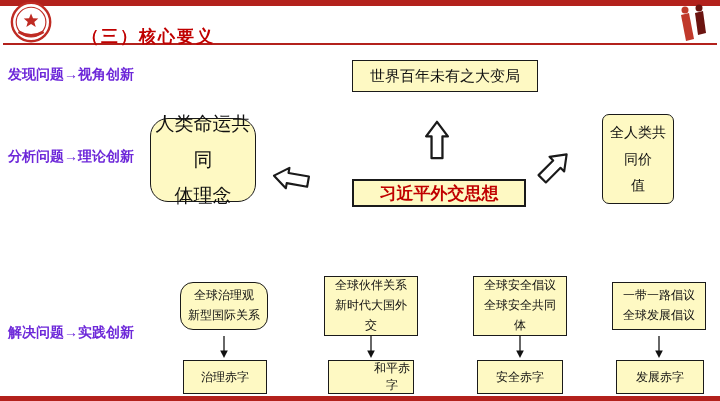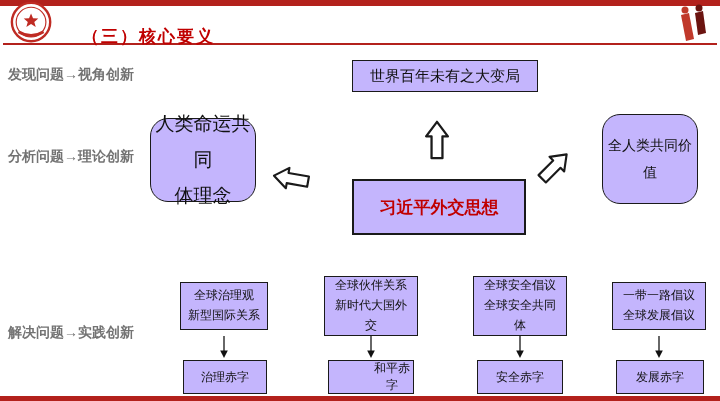--- a/index.html
+++ b/index.html
@@ -10,40 +10,40 @@
   .bar{position:absolute;left:0;right:0;background:#b3211c;}
   .bar.top{top:0;height:6px;}
   .bar.bottom{bottom:0;height:5px;}
   .header-line{position:absolute;top:43px;left:3px;right:3px;height:2px;background:#b3211c;}
   .page-title{
     position:absolute;left:70px;top:13px;font-size:17px;font-weight:bold;
     color:#c00000;letter-spacing:2px;margin:12px;
   }
   .emblem{position:absolute;left:6px;top:1px;}
   .figures-logo{position:absolute;right:8px;top:3px;}
-  .side-label{position:absolute;left:8px;font-size:14px;font-weight:600;color:#737373;}
+  .side-label{position:absolute;left:8px;font-size:14px;font-weight:600;color:#6d28d9;}
   .side-label.l1{top:66px;}
   .side-label.l2{top:148px;}
   .side-label.l3{top:324px;}
   .box{
-    position:absolute;box-sizing:border-box;background:#c4b5fd;border:2px solid #1a1a1a;
+    position:absolute;box-sizing:border-box;background:#fef9c3;border:2px solid #1a1a1a;
     display:flex;align-items:center;justify-content:center;text-align:center;
     white-space:pre-line;color:#111;
   }
   .box.thin{border-width:1.5px;}
   .top-box{left:352px;top:60px;width:186px;height:32px;font-size:15px;}
   .left-round{left:150px;top:118px;width:106px;height:84px;border-radius:18px;font-size:19px;line-height:1.9;padding:2px 4px;}
-  .right-round{left:602px;top:114px;width:96px;height:90px;border-radius:18px;font-size:14px;line-height:1.9;padding:2px 4px;text-align:center;}
-  .center-box{left:352px;top:179px;width:174px;height:56px;font-size:17px;font-weight:bold;color:#c00000;}
+  .right-round{left:602px;top:114px;width:72px;height:90px;border-radius:7px;font-size:14px;line-height:1.9;padding:2px 4px;text-align:center;}
+  .center-box{left:352px;top:179px;width:174px;height:28px;font-size:17px;font-weight:bold;color:#c00000;}
   .harrow{position:absolute;}
   .harrow.up{left:424px;top:120px;}
   .harrow.toleft{left:281px;top:158px;transform:rotate(-80deg);}
   .harrow.todiag{left:541px;top:147px;transform:rotate(45deg);}
   .col-top{font-size:12px;line-height:1.65;padding:2px;}
-  .c1t{left:180px;top:282px;width:88px;height:48px;}
+  .c1t{left:180px;top:282px;width:88px;height:48px;border-radius:13px;}
   .c2t{left:324px;top:276px;width:94px;height:60px;}
   .c3t{left:473px;top:276px;width:94px;height:60px;}
   .c4t{left:612px;top:282px;width:94px;height:48px;}
   .col-bottom{font-size:12px;}
   .c1b{left:183px;top:360px;width:84px;height:34px;}
   .c2b{left:328px;top:360px;width:86px;height:34px;padding-left:42px;}
   .c3b{left:477px;top:360px;width:86px;height:34px;}
   .c4b{left:616px;top:360px;width:88px;height:34px;}
   .darrow{position:absolute;top:336px;}
   .d1{left:218px;} .d2{left:365px;} .d3{left:514px;} .d4{left:653px;}

